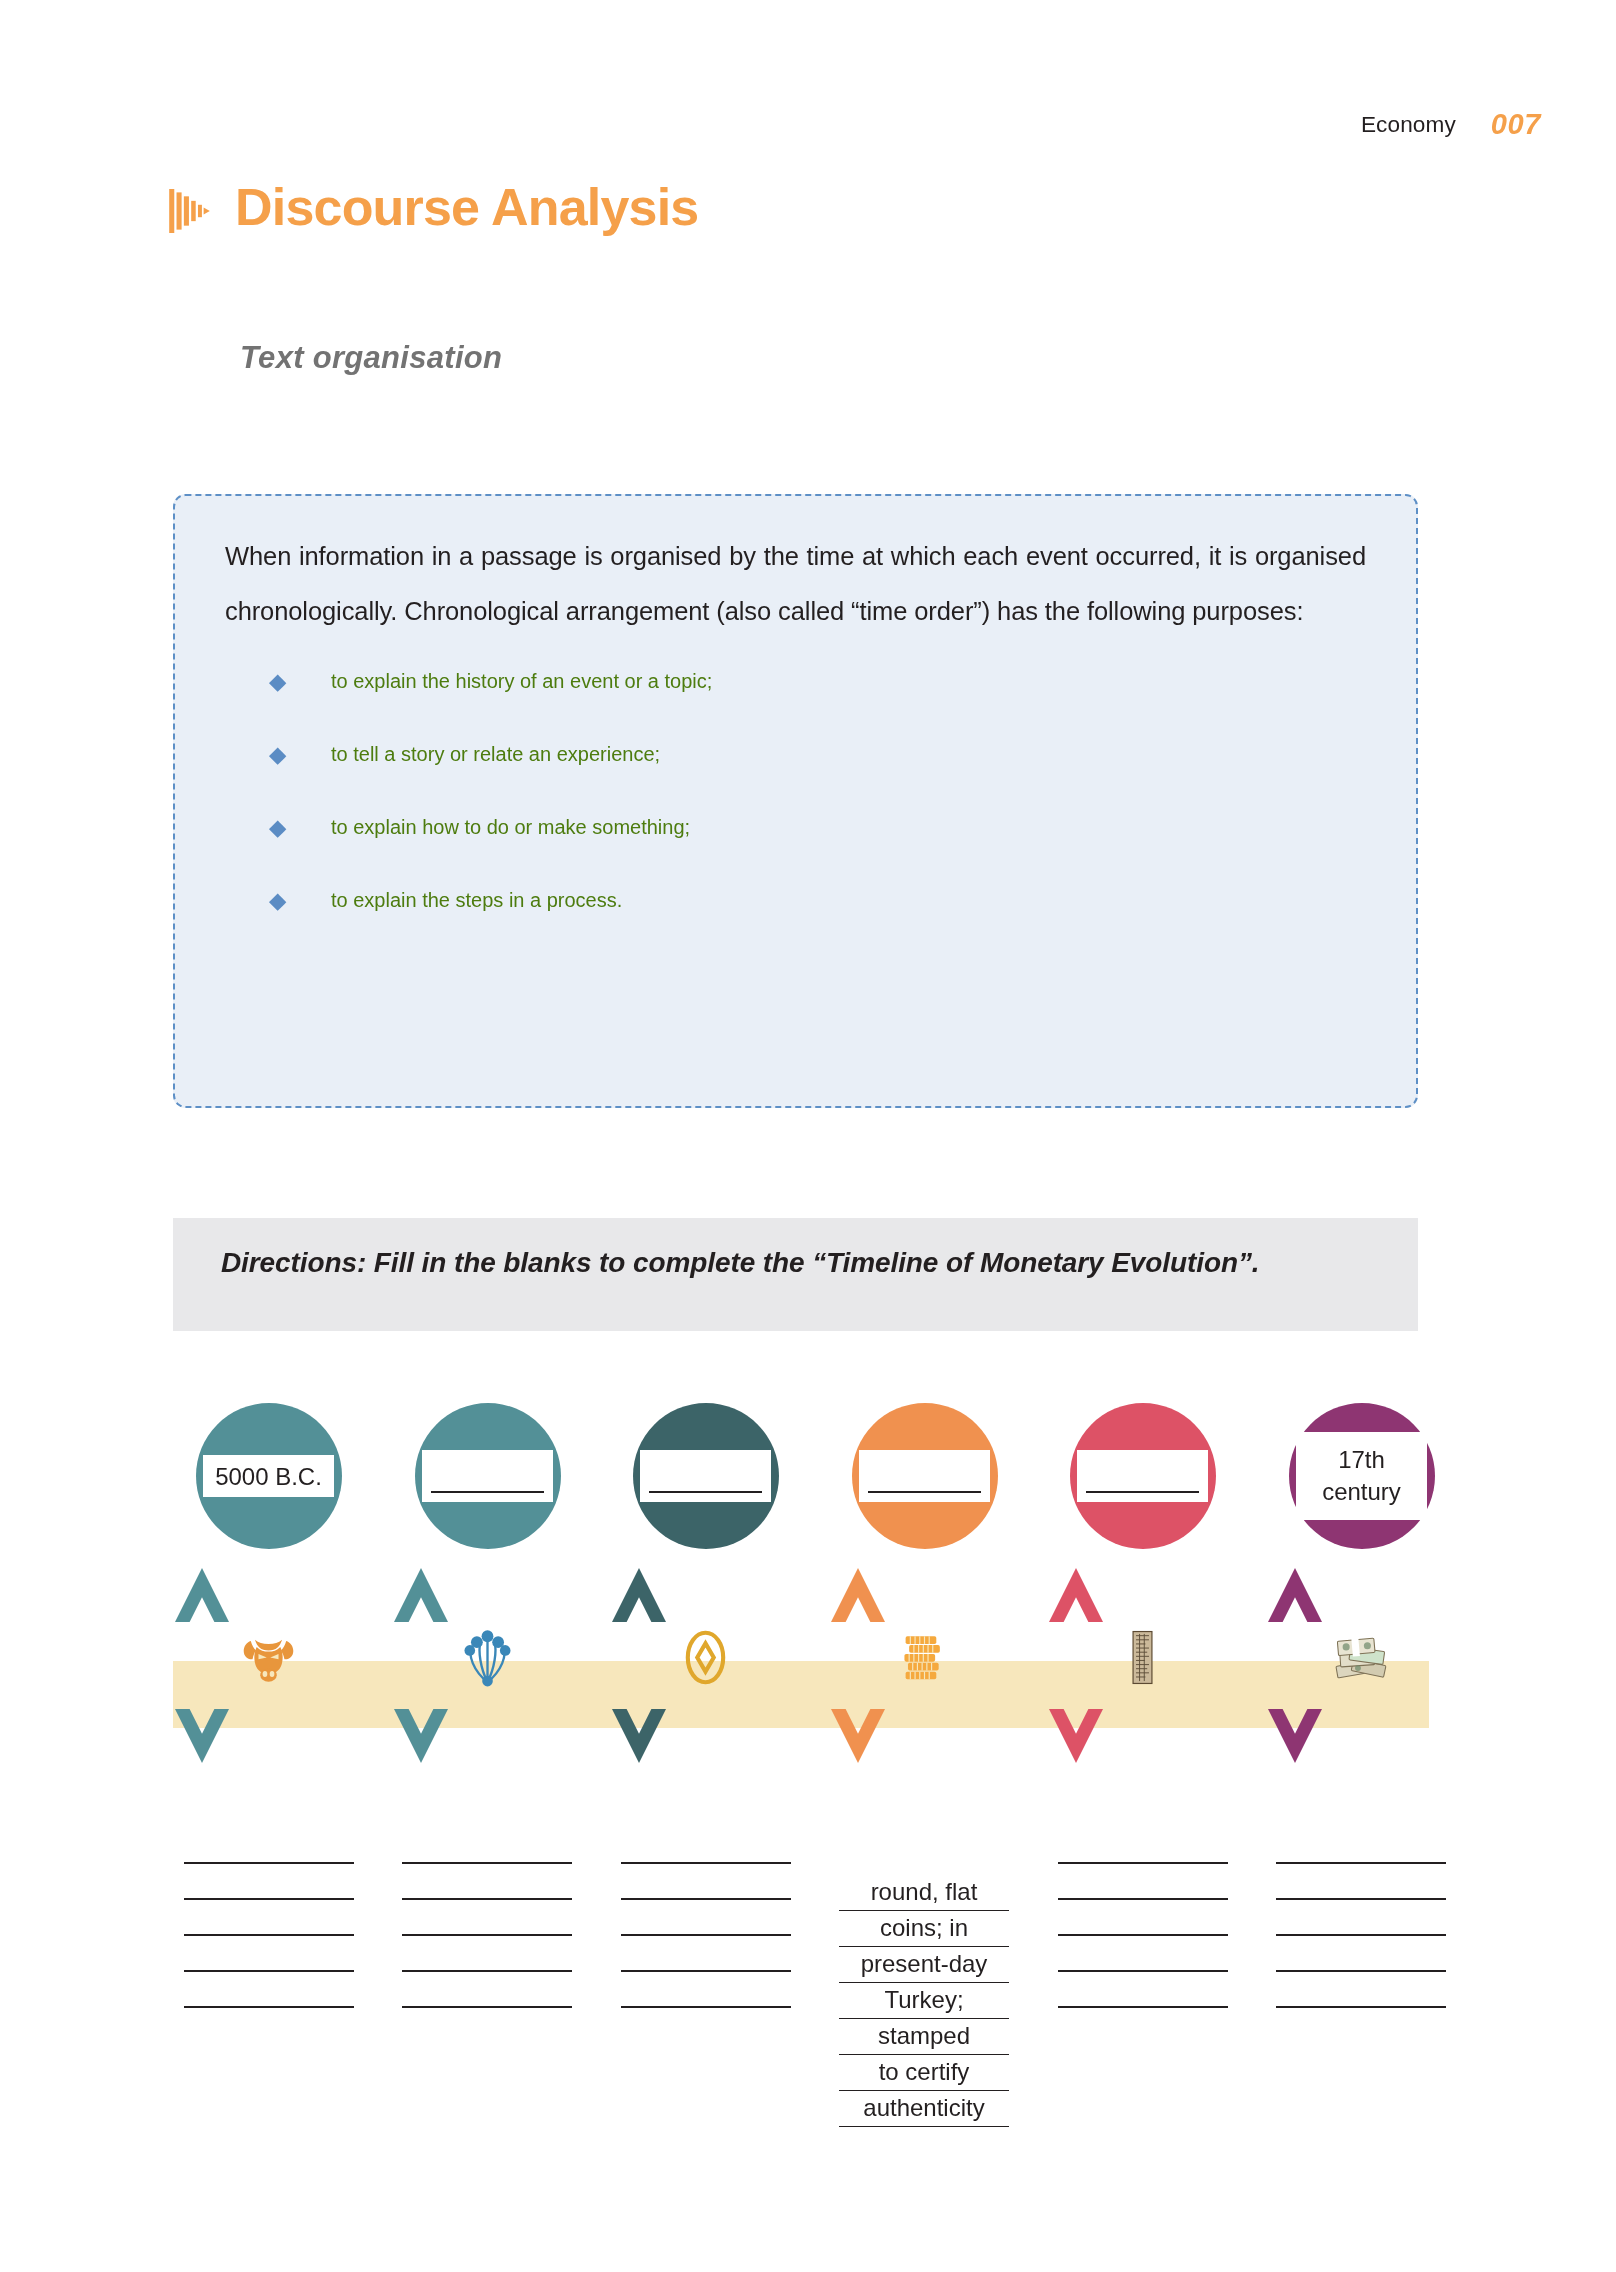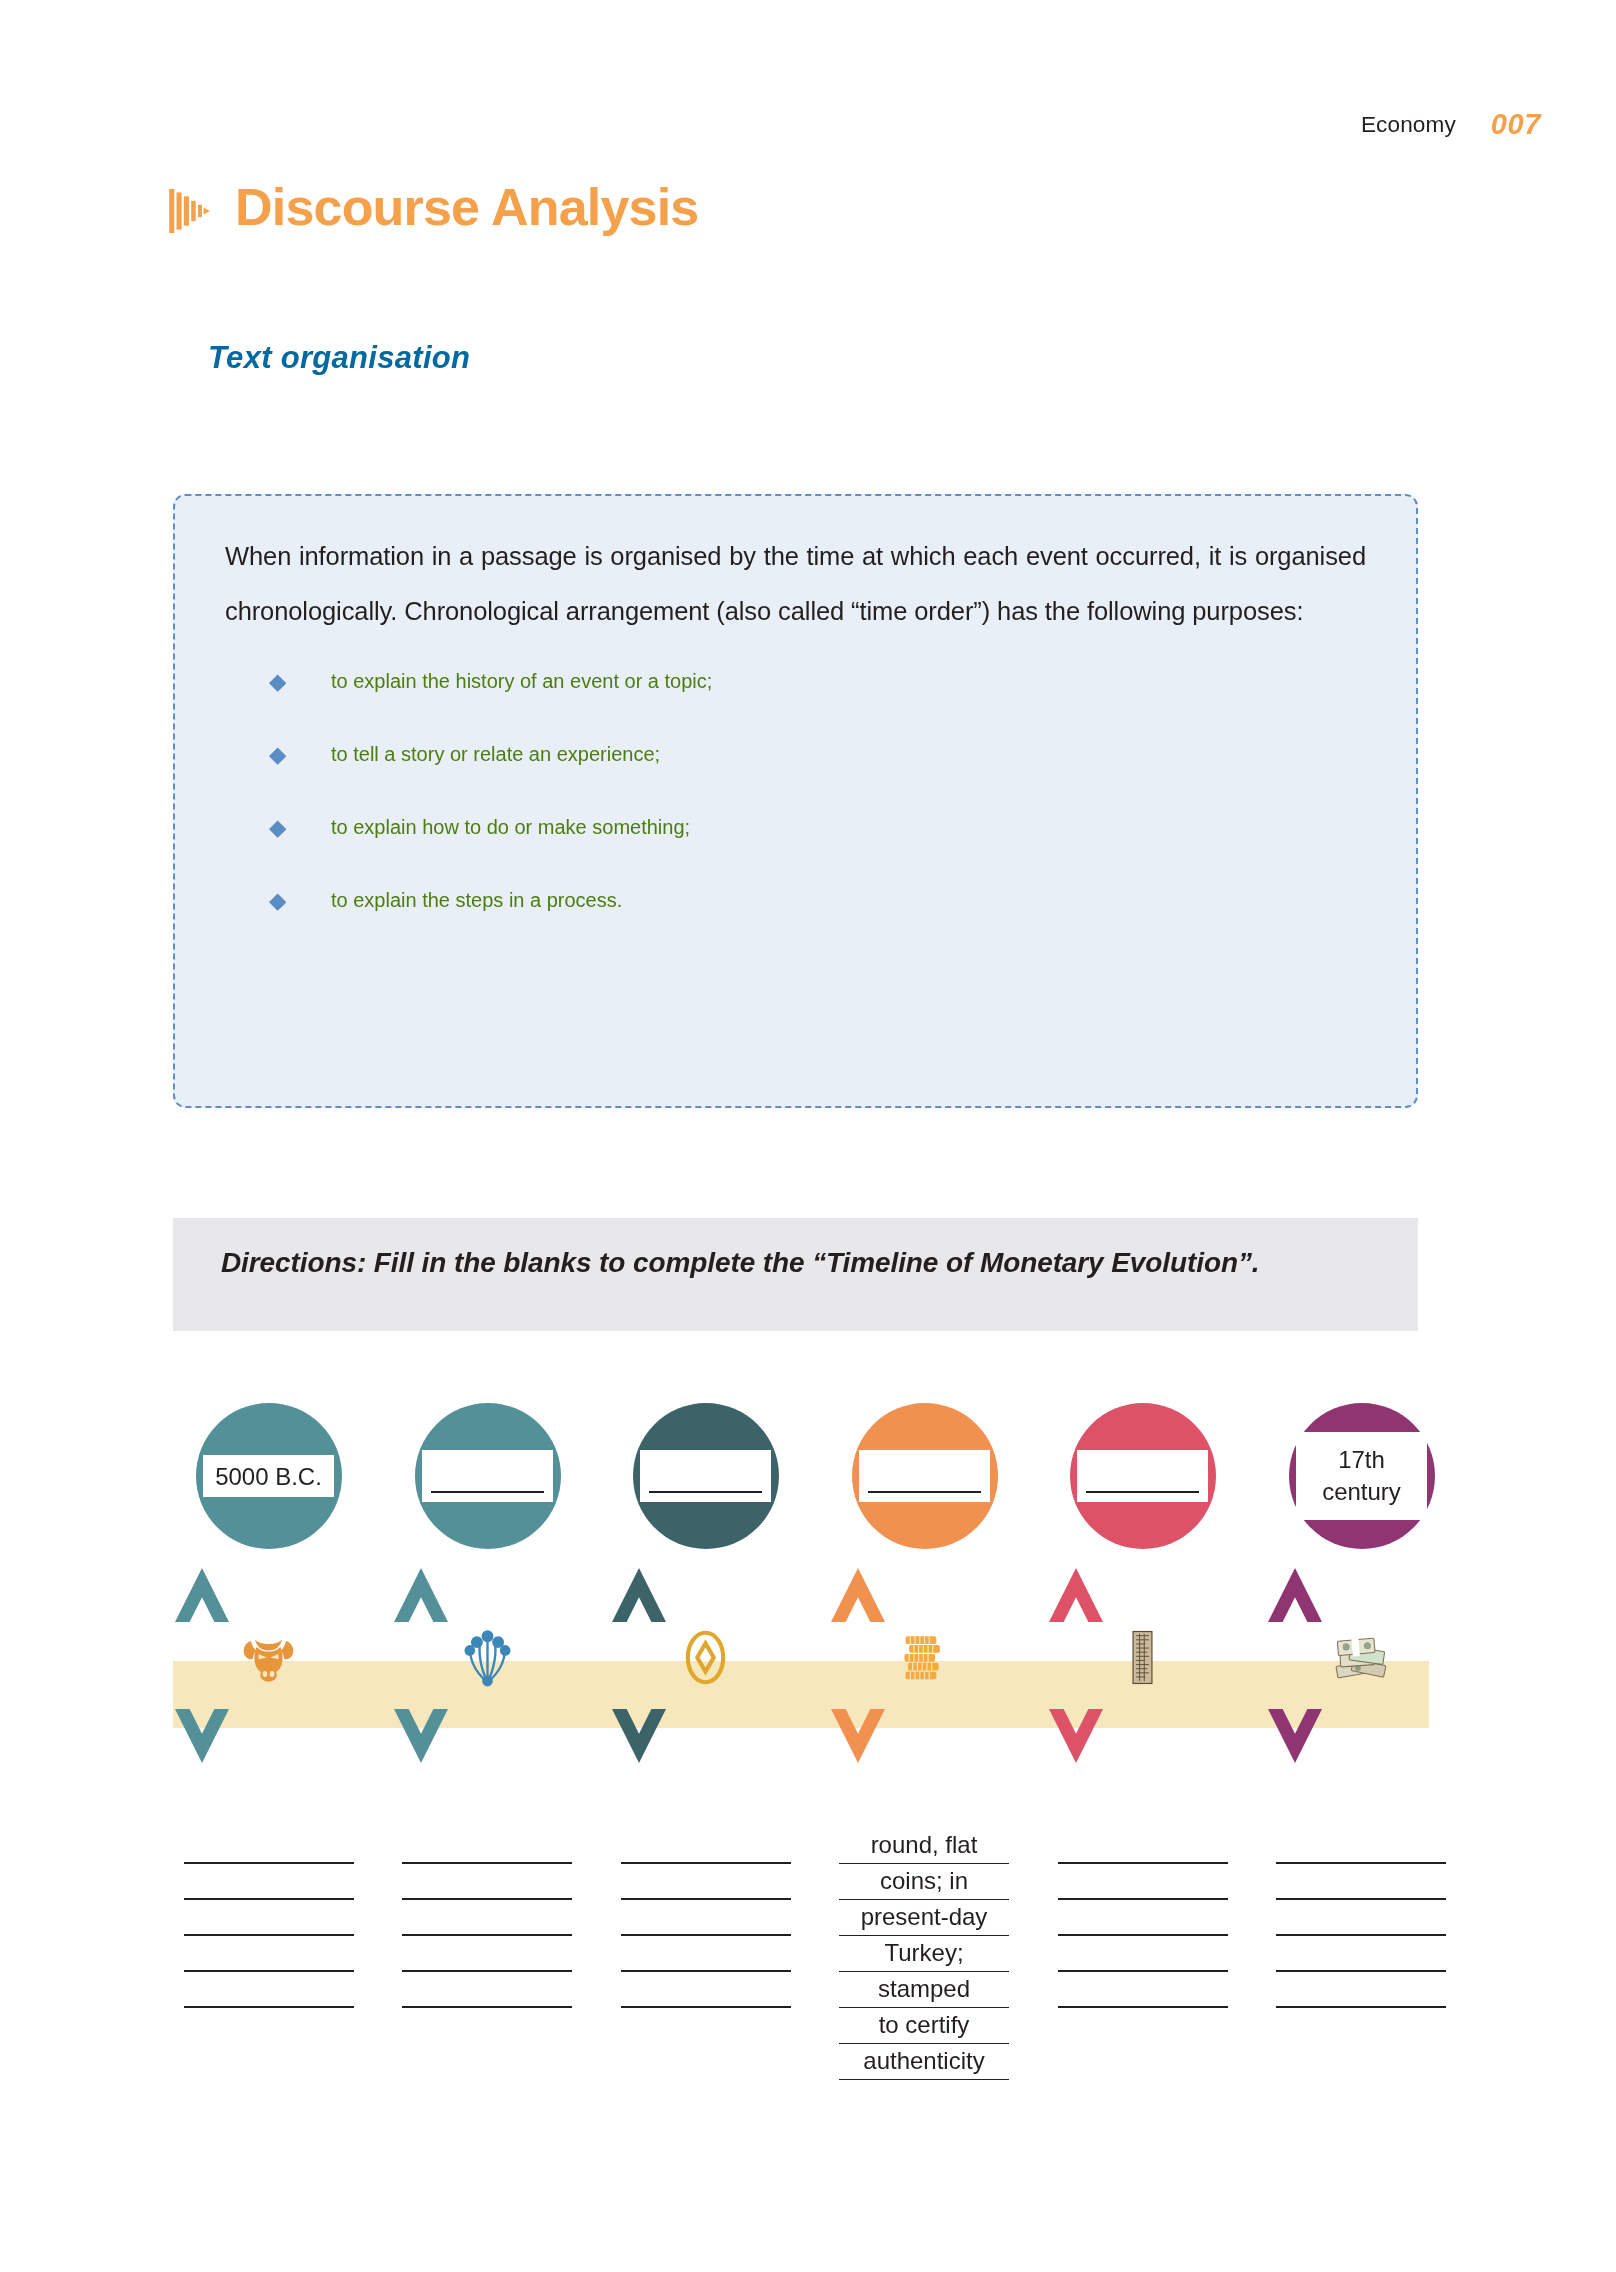--- a/index.html
+++ b/index.html
@@ -30,23 +30,23 @@
     position: absolute; top: 181px; left: 169px;
     display: flex; align-items: flex-end; gap: 25px;
   }
   .stripe-tri { display: block; }
   .title-text {
     font-size: 52px; font-weight: bold; color: #F5A04A;
     letter-spacing: -0.8px; line-height: 1;
   }
 
   .subtitle {
-    position: absolute; top: 340px; left: 208px;
+    position: absolute; top: 340px; left: 240px;
     font-size: 31px; font-weight: bold; font-style: italic;
-    color: #0369a1; letter-spacing: 0.3px;
+    color: #737373; letter-spacing: 0.3px;
   }
 
   
   .infobox {
     position: absolute;
     left: 173px; top: 494px;
     width: 1245px; height: 614px;
     background: #E9EFF7;
     border: 2.8px dashed #5D8FC6;
     border-radius: 12.4px;
@@ -139,21 +139,21 @@
   .ans-line {
     height: 36px; border-bottom: 2.8px solid #231f20;
   }
   .ans-col.filled .ans-line {
     height: 36px;
     border-bottom: 1.7px solid #231f20;
     text-align: center;
     font-size: 24px; line-height: 33px; color: #231f20;
     white-space: nowrap;
   }
-  .ans-col.filled { width: 170px; }
+  .ans-col.filled { width: 170px; margin-top: 47px; }
 </style>
 </head>
 <body>
 
 <div class="page">
 
   <div class="header">
     <span class="header-subject">Economy</span>
     <span class="header-pageno">007</span>
   </div>

